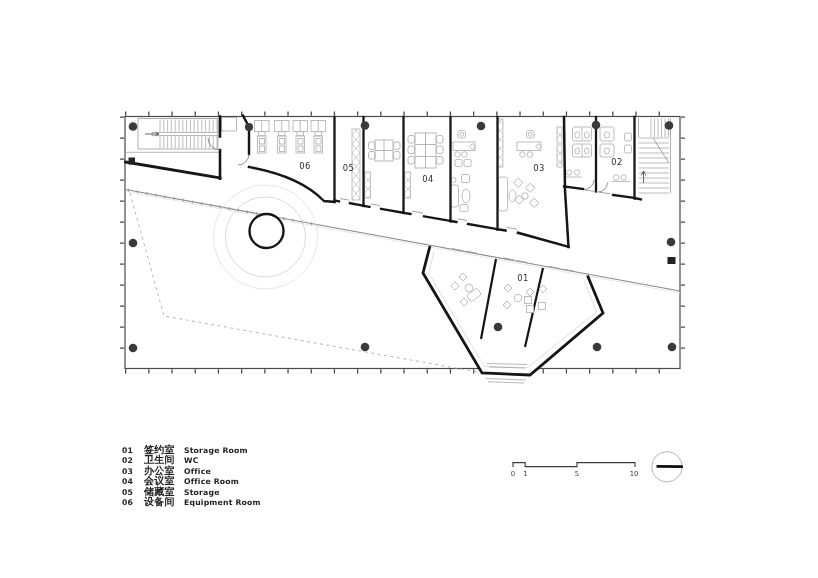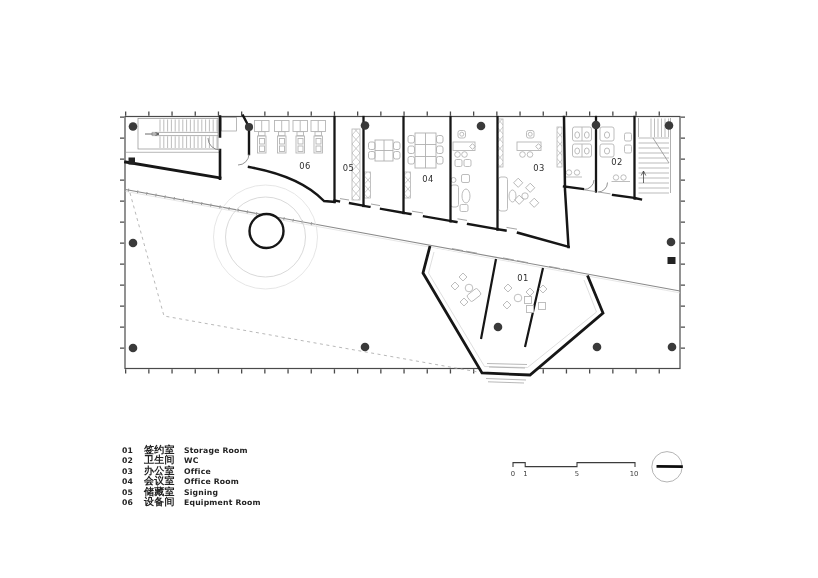--- a/index.html
+++ b/index.html
@@ -315,21 +315,21 @@
         <span class="len">Office</span>
       </div>
     <div class="lrow">
         <span class="lnum">04</span>
         <span class="lzh">会议室</span>
         <span class="len">Office Room</span>
       </div>
     <div class="lrow">
         <span class="lnum">05</span>
         <span class="lzh">储藏室</span>
-        <span class="len">Signing</span>
+        <span class="len">Storage</span>
       </div>
     <div class="lrow">
         <span class="lnum">06</span>
         <span class="lzh">设备间</span>
         <span class="len">Equipment Room</span>
       </div>
   </div>
 </div>
 
 </body></html>

